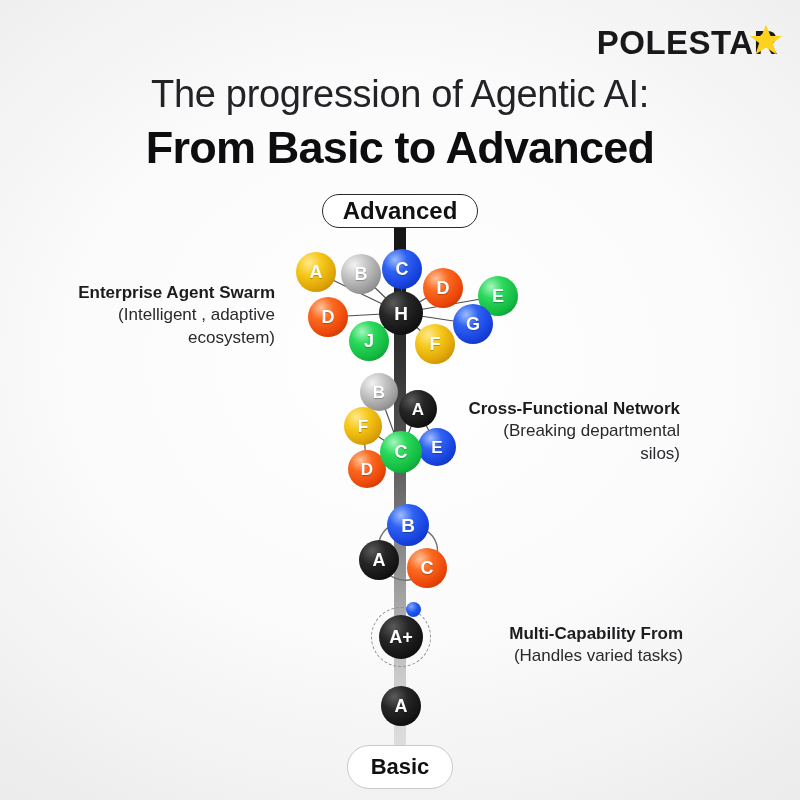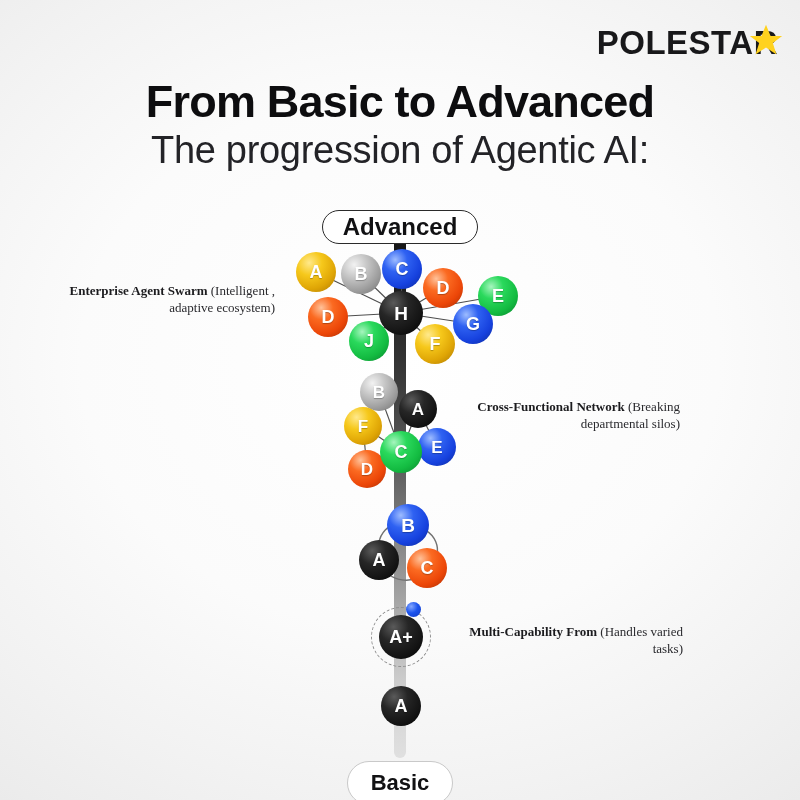--- a/index.html
+++ b/index.html
@@ -98,21 +98,20 @@
   .pill {
     position: absolute;
     display: flex;
     align-items: center;
     justify-content: center;
     background: #ffffff;
     border-radius: 30px;
     font-weight: bold;
     color: #111113;
     box-sizing: border-box;
-    margin-top: 16px;
   }
   #pill-advanced {
     left: 322px;
     top: 194px;
     width: 156px;
     height: 34px;
     font-size: 24px;
     border: 1.6px solid #2b2b2b;
   }
   #pill-basic {
@@ -163,24 +162,23 @@
   }
   .dot-blue {
     position: absolute;
     border-radius: 50%;
     background: radial-gradient(circle at 35% 30%, #84a7ff 0%, #1d55ee 45%, #1139c4 100%);
   }
 
   
   .caption {
     position: absolute;
-    font-size: 13px;
+    font-size: 17px;
     line-height: 1.32;
     color: #1c1c1f;
-    font-family: Liberation Serif, serif;
   }
   .caption b { font-weight: bold; }
   .caption .sub { font-weight: normal; color: #2a2a2e; }
   .cap-right { text-align: right; }
   .cap-left  { text-align: right; }
 </style>
 </head>
 <body>
 
 <div id="canvas">
@@ -190,22 +188,22 @@
       <span>POLESTAR</span>
       <span class="star-wrap">
         <svg width="34" height="34" viewBox="0 0 24 24" aria-hidden="true">
           <polygon points="12,0.6 15.2,8.4 23.4,8.4 16.8,13.4 19.4,21.6 12,16.6 4.6,21.6 7.2,13.4 0.6,8.4 8.8,8.4" fill="#ffd21f"></polygon>
         </svg>
       </span>
     </div>
   </div>
 
   <div id="title-block">
+    <div id="title-line1">The progression of Agentic AI:</div>
     <div id="title-line2">From Basic to Advanced</div>
-    <div id="title-line1">The progression of Agentic AI:</div>
   </div>
 
   <div id="spine"></div>
 
   <svg class="links" viewBox="0 0 800 800">
 
     <g stroke="#4d4d4d" stroke-width="1.1" fill="none">
       <line x1="401" y1="313" x2="316" y2="272"></line>
       <line x1="401" y1="313" x2="361" y2="274"></line>
       <line x1="401" y1="313" x2="402" y2="269"></line>

